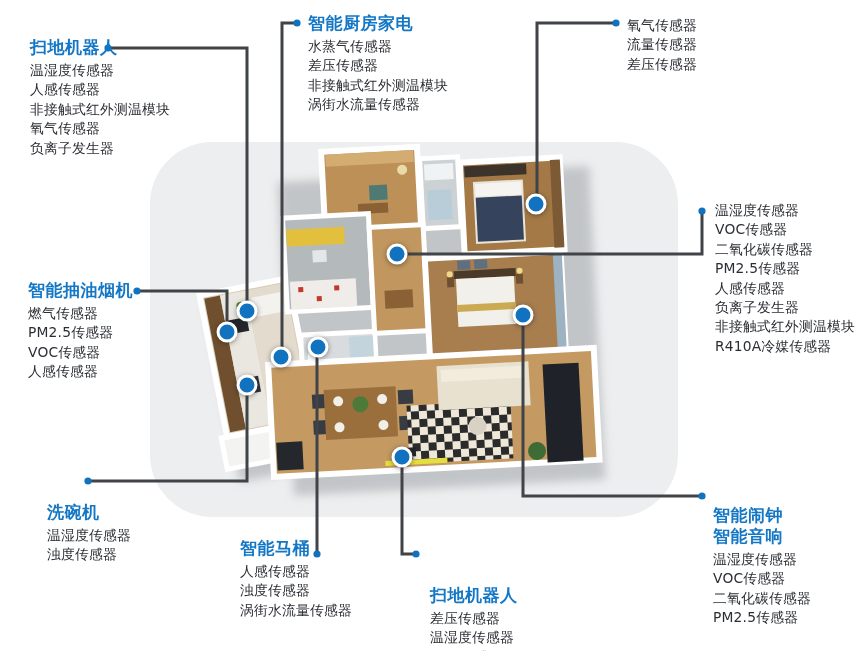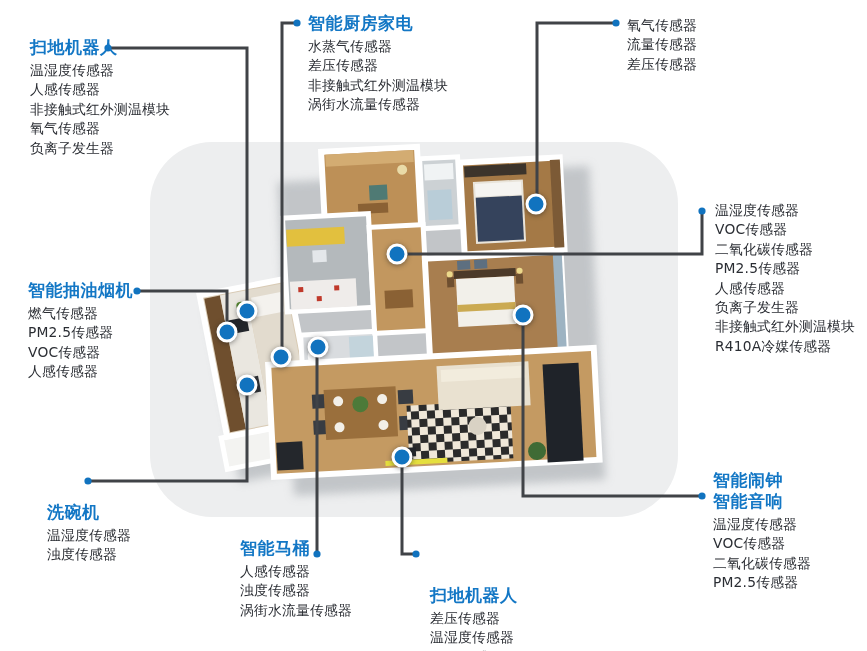--- a/index.html
+++ b/index.html
@@ -31,21 +31,21 @@
     font-size:13.8px;font-weight:500;line-height:19.4px;letter-spacing:.2px;
   }
   .lb0{left:30px;top:37px;}
   .lb1{left:308px;top:13px;}
   .lb2{left:627px;top:13px;}
   .lb3{left:715px;top:198px;}
   .lb4{left:28px;top:280px;}
   .lb5{left:47px;top:471px;margin-top:31px;}
   .lb6{left:240px;top:538px;}
   .lb7{left:430px;top:543px;margin-top:42px;}
-  .lb8{left:713px;top:470px;}
+  .lb8{left:713px;top:505px;}
 </style>
 </head>
 <body>
 
 <div class="stage">
 
   <div class="panel"></div>
 
   <svg class="plan" viewBox="0 0 530 380" aria-hidden="true">
     <defs>

